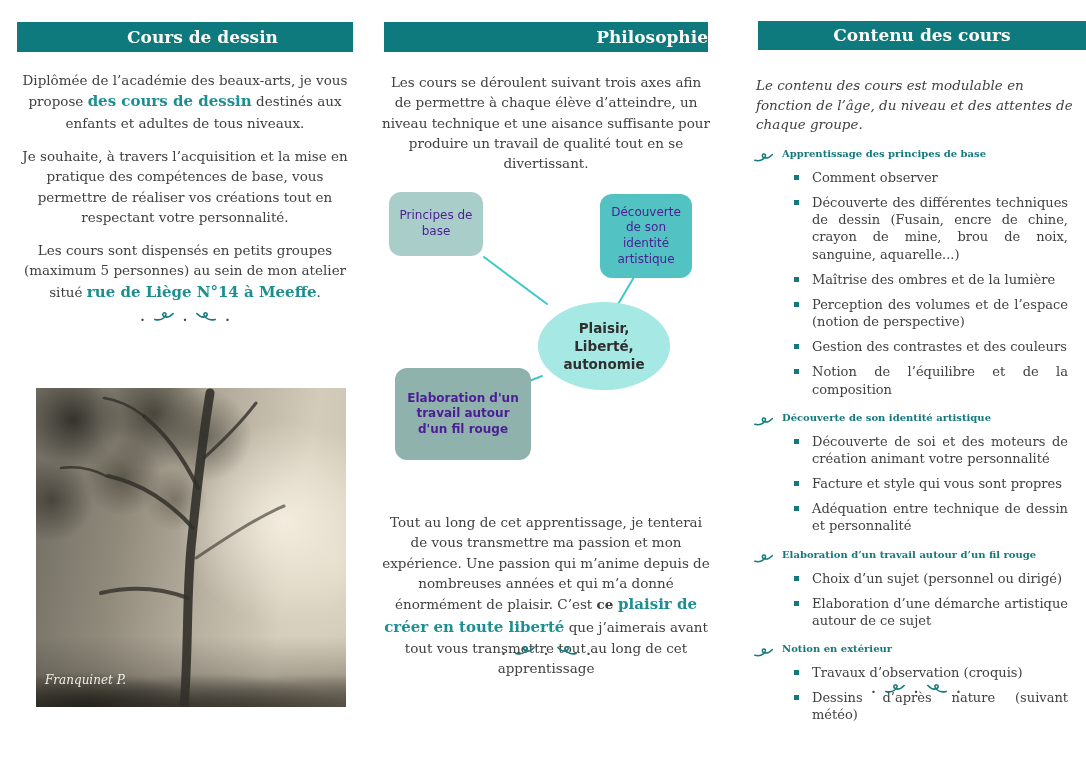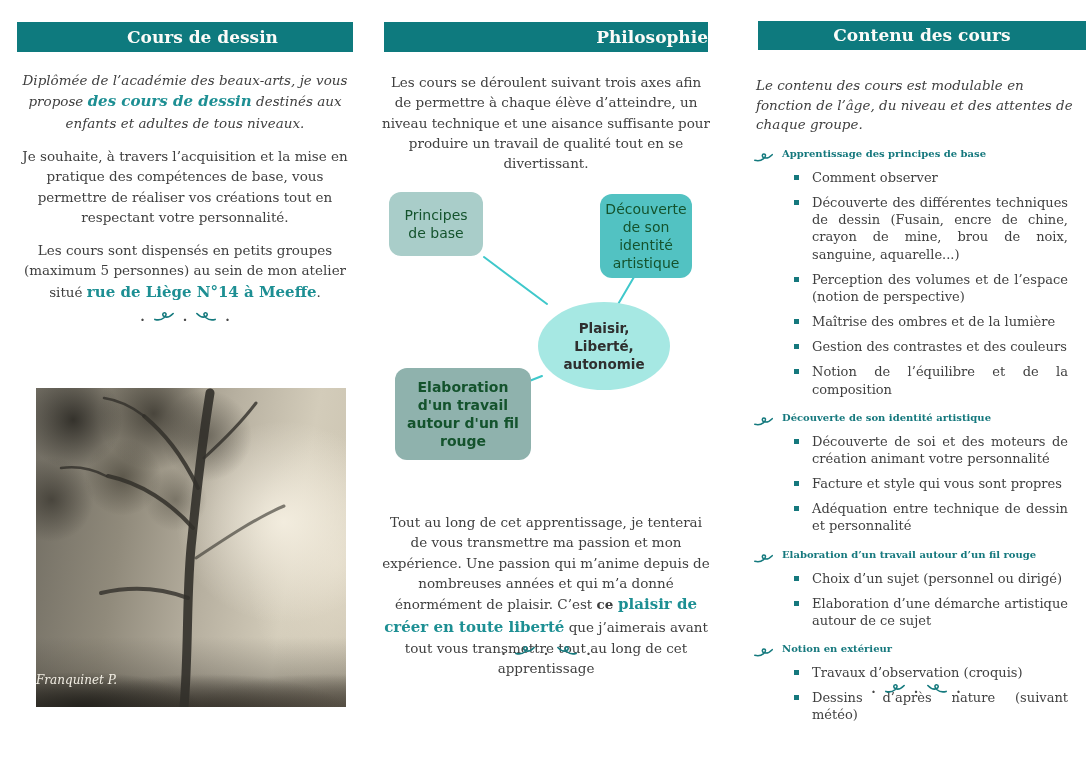--- a/index.html
+++ b/index.html
@@ -24,21 +24,21 @@
   .para { position:absolute; left:0; width:100%; text-align:center; font-size:13.5px; line-height:1.5; }
   .accent { color:#1d8f93; font-weight:bold; font-size:15px; }
   .b { font-weight:bold; }
 
   .ornament { position:absolute; left:0; width:100%; display:flex; justify-content:center; align-items:center; gap:9px; }
   .ornament .dot { color:#474747; font-weight:bold; font-size:13px; line-height:1; }
   .swirl { width:20px; height:11px; color:#157a7e; display:inline-block; }
   .swirl.flip { transform:scaleX(-1); }
 
   
-  .c1-p1 { top:70px;font-style:italic; }
+  .c1-p1 { top:70px; }
   .c1-p2 { top:146px; }
   .c1-p3 { top:240px; }
   .c1-orn { top:310px; }
   .artwork {
     position:absolute; top:388px; left:19px; width:310px; height:319px; overflow:hidden;
     background:
       radial-gradient(circle 70px at 12% 10%,  rgba(40,38,33,0.85), transparent 70%),
       radial-gradient(circle 80px at 38% 8%,   rgba(48,45,38,0.75), transparent 70%),
       radial-gradient(circle 60px at 5% 35%,   rgba(52,49,42,0.70), transparent 70%),
       radial-gradient(circle 55px at 28% 28%,  rgba(60,56,46,0.60), transparent 70%),
@@ -47,32 +47,32 @@
       radial-gradient(ellipse 170px 50px at 15% 100%, rgba(35,33,28,0.95), transparent 70%),
       radial-gradient(ellipse 200px 55px at 55% 102%, rgba(55,50,42,0.85), transparent 72%),
       radial-gradient(ellipse 180px 45px at 95% 100%, rgba(90,82,70,0.70), transparent 75%),
       linear-gradient(0deg, rgba(45,42,36,0.8) 0%, rgba(45,42,36,0.25) 10%, transparent 22%),
       radial-gradient(ellipse 150px 140px at 80% 42%, rgba(244,238,224,0.95), rgba(244,238,224,0) 72%),
       radial-gradient(ellipse 120px 180px at 97% 55%, rgba(230,222,204,0.8), transparent 75%),
       linear-gradient(100deg, #6f6b61 0%, #908a7b 30%, #b7b0a0 55%, #d3ccba 78%, #c9c1ae 100%);
   }
   .artwork svg { position:absolute; top:0; left:0; }
   .caption {
-    position:absolute; left:0; bottom:16px; color:#f2eee4;
+    position:absolute; left:9px; bottom:16px; color:#f2eee4;
     font-style:italic; font-size:12px; line-height:1.85; text-align:left;
   }
 
   
   .c2-p1 { top:72px; }
   .diagram { position:absolute; top:188px; left:0; width:330px; height:280px; font-family:"DejaVu Sans", sans-serif; }
   .dg-lines { position:absolute; top:0; left:0; }
   .dg-box {
-    position:absolute; border-radius:12px; color:#14532d;
+    position:absolute; border-radius:12px; color:#4c1d95;
     display:flex; align-items:center; justify-content:center; text-align:center;
-    font-size:14px; line-height:1.3; padding:7px;
+    font-size:12px; line-height:1.3; padding:7px;
   }
   .dg-box1 { left:8px;   top:4px;   width:94px;  height:64px; background:#a9cdc9; }
   .dg-box2 { left:219px; top:6px;   width:92px;  height:84px; background:#52c2c2; }
   .dg-box3 { left:14px;  top:180px; width:136px; height:92px; background:#8fb2ad;font-weight:bold; }
   .dg-ellipse {
     position:absolute; left:157px; top:114px; width:132px; height:88px;
     background:#a6e8e3; border-radius:50%;
     display:flex; align-items:center; justify-content:center; text-align:center;
     font-weight:bold; font-size:13.5px; line-height:1.35; color:#2f2f2f; white-space:pre-line;
   }
@@ -223,25 +223,25 @@
       <div class="item">
           <span class="sq"></span>
           <span class="txt">Comment observer</span>
         </div>
       <div class="item">
           <span class="sq"></span>
           <span class="txt">Découverte des différentes techniques de dessin (Fusain, encre de chine, crayon de mine, brou de noix, sanguine, aquarelle...)</span>
         </div>
       <div class="item">
           <span class="sq"></span>
+          <span class="txt">Maîtrise des ombres et de la lumière</span>
+        </div>
+      <div class="item">
+          <span class="sq"></span>
           <span class="txt">Perception des volumes et de l’espace (notion de perspective)</span>
-        </div>
-      <div class="item">
-          <span class="sq"></span>
-          <span class="txt">Maîtrise des ombres et de la lumière</span>
         </div>
       <div class="item">
           <span class="sq"></span>
           <span class="txt">Gestion des contrastes et des couleurs</span>
         </div>
       <div class="item">
           <span class="sq"></span>
           <span class="txt">Notion de l’équilibre et de la composition</span>
         </div>
 

